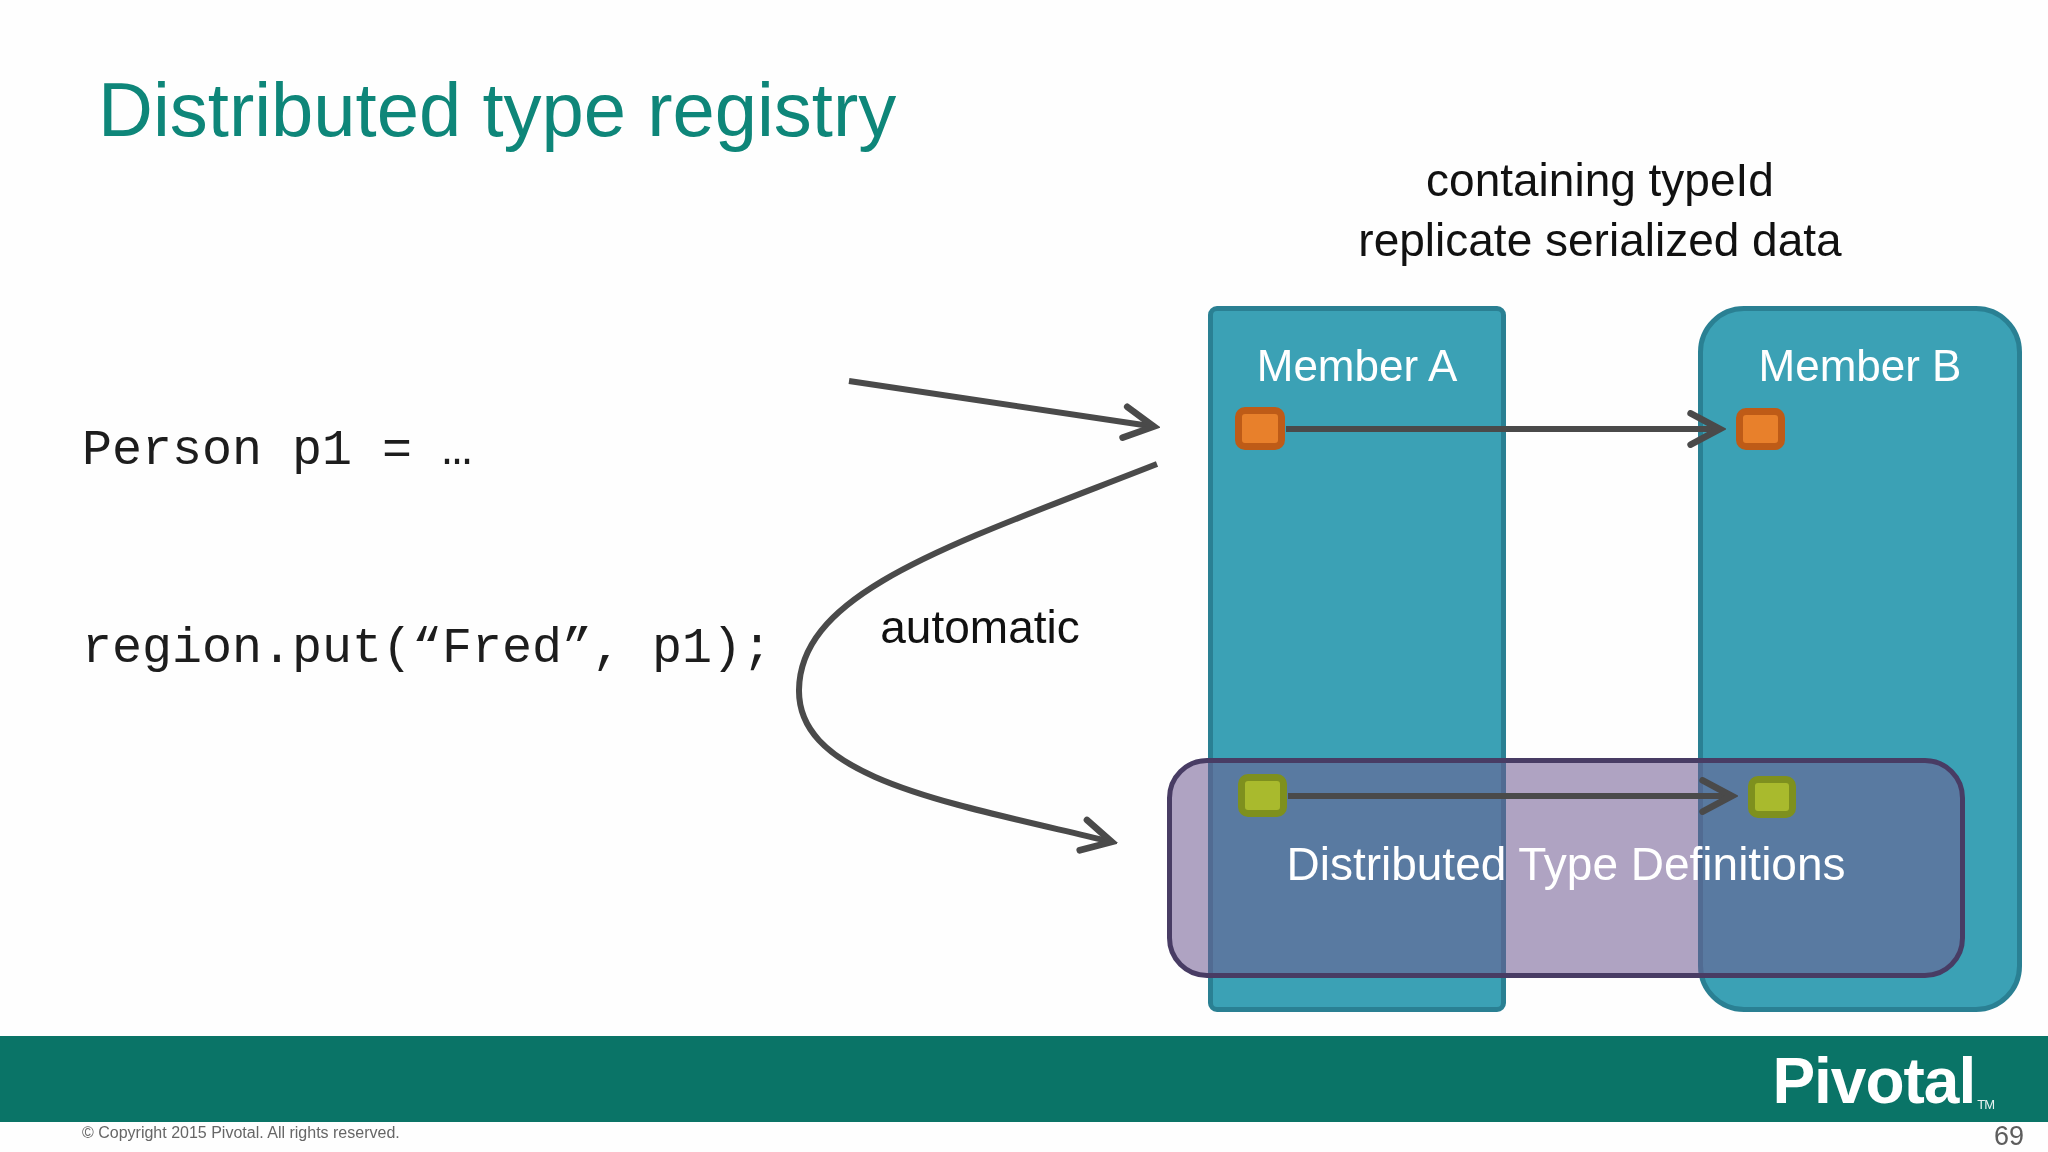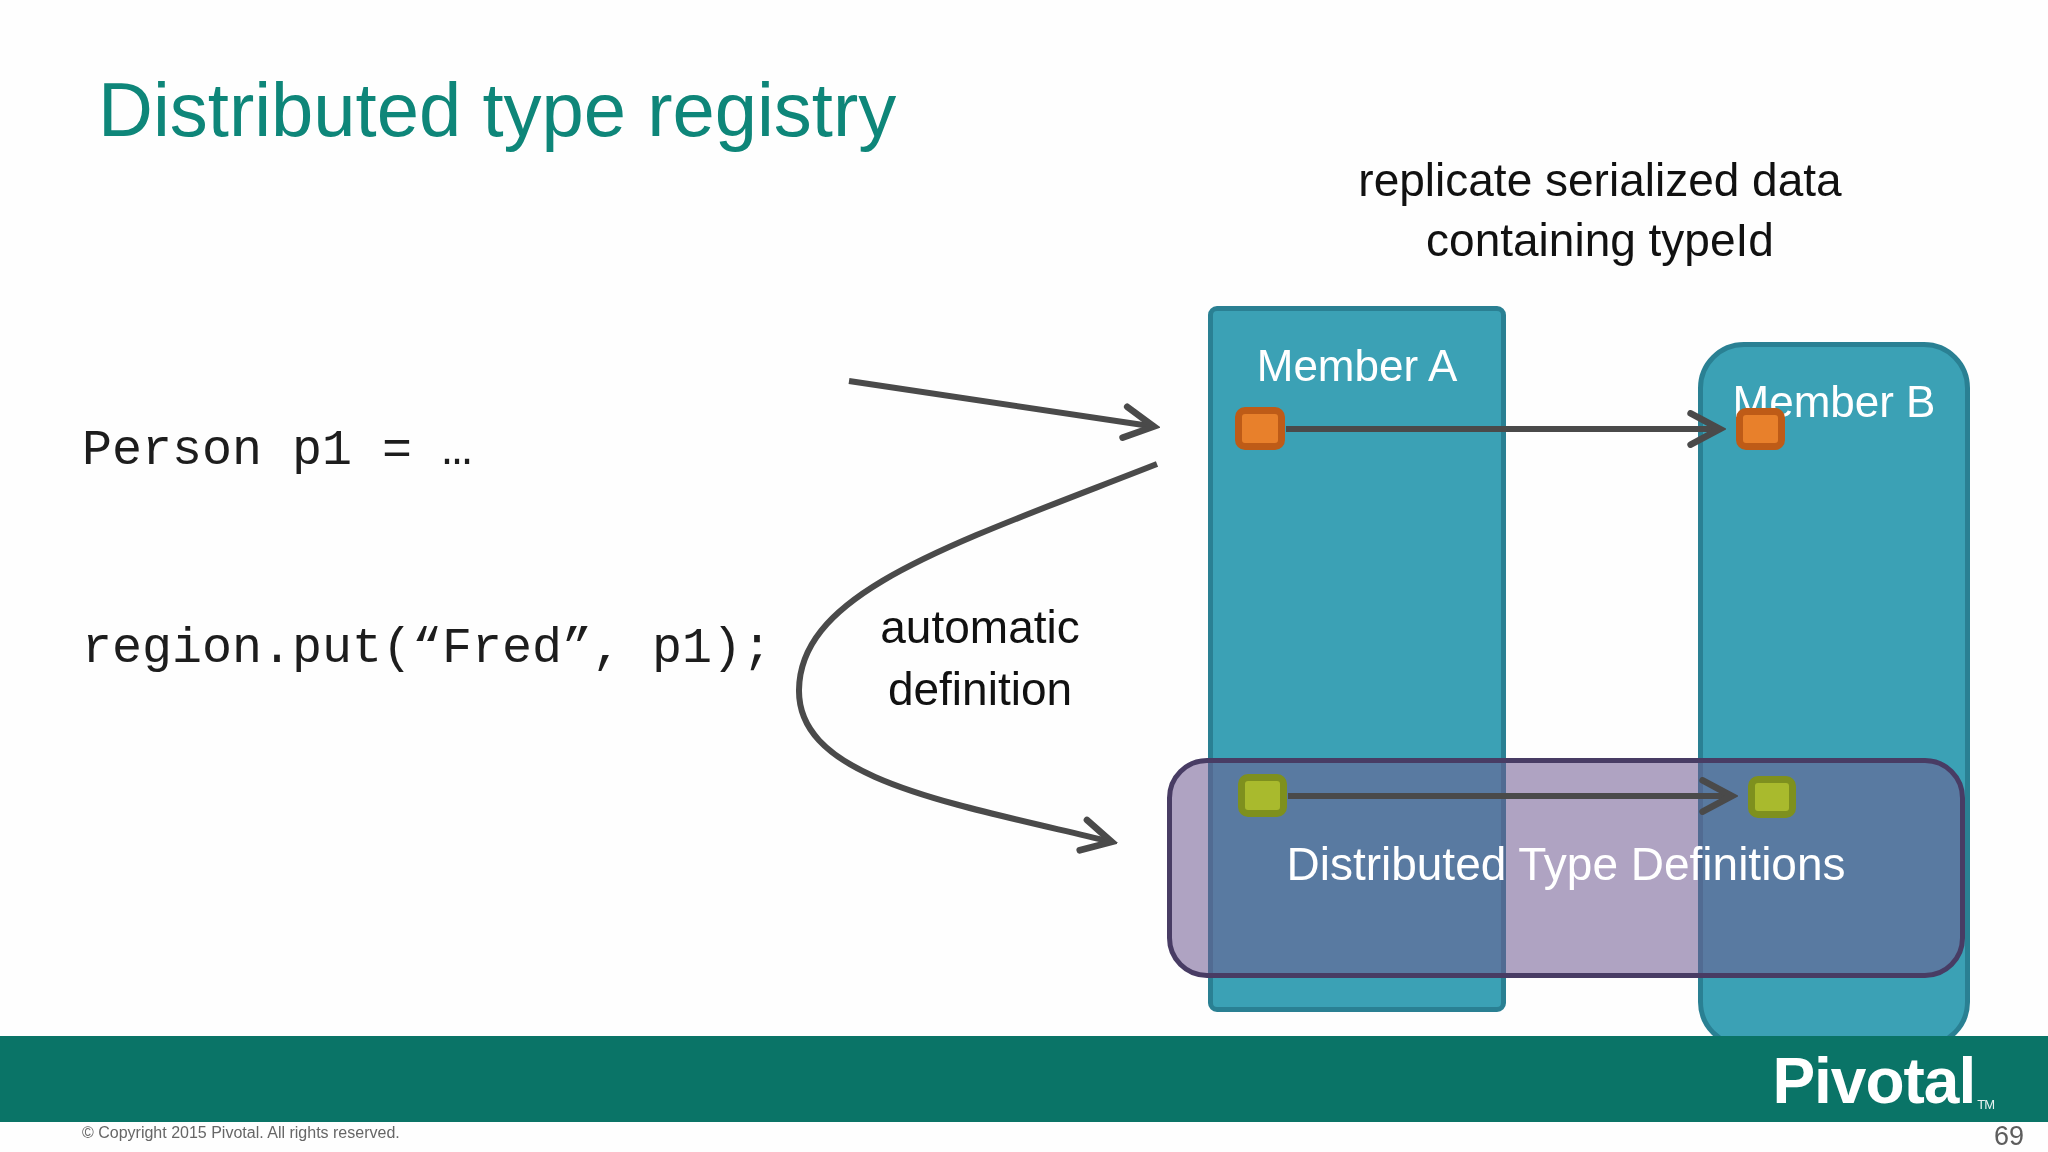--- a/index.html
+++ b/index.html
@@ -18,21 +18,21 @@
   }
   .note { position:absolute; color:#111111; text-align:center; }
   .note-replicate { left:1240px; top:150px; width:720px; font-size:46px; line-height:60px; }
   .note-automatic { left:780px; top:596px; width:400px; font-size:46px; line-height:62px; }
   .member {
     position:absolute; top:306px; height:706px;
     background:#3BA1B5; border:5px solid #2A8093; border-radius:46px;
     box-sizing:border-box;
   }
   .member-a { left:1208px; width:298px;border-radius:9px; }
-  .member-b { left:1698px; width:272px;margin-top:36px; }
+  .member-b { left:1698px; width:324px; }
   .member-label {
     margin-top:30px; text-align:center; color:#ffffff; font-size:44px;
   }
   .band {
     position:absolute; left:1167px; top:758px; width:798px; height:220px;
     background:rgba(112,91,146,0.56); border:5px solid #483C64;
     border-radius:40px; box-sizing:border-box;
   }
   .band-label {
     position:absolute; left:0; top:74px; width:100%; text-align:center;
@@ -70,22 +70,22 @@
 <div class="slide">
 
   <h1 class="title">Distributed type registry</h1>
 
   <div class="code">
     <div>Person p1 = …</div>
     <div>region.put(“Fred”, p1);</div>
   </div>
 
   <div class="note note-replicate">
+    <div>containing typeId</div>
     <div>replicate serialized data</div>
-    <div>containing typeId</div>
   </div>
 
   <div class="member member-a">
     <div class="member-label">Member A</div>
   </div>
 
   <div class="member member-b">
     <div class="member-label">Member B</div>
   </div>
 
@@ -93,21 +93,20 @@
     <div class="band-label">Distributed Type Definitions</div>
   </div>
 
   <div class="sq sq-orange sq-oa"></div>
   <div class="sq sq-orange sq-ob"></div>
   <div class="sq sq-green sq-ga"></div>
   <div class="sq sq-green sq-gb"></div>
 
   <div class="note note-automatic">
     <div>automatic</div>
-    <div>definition</div>
   </div>
 
   <svg class="arrows" viewBox="0 0 2048 1152" xmlns="http://www.w3.org/2000/svg">
     <defs>
       <marker id="ah" viewBox="0 0 10 10" refX="7.5" refY="5" markerWidth="6.5" markerHeight="6.5" orient="auto" markerUnits="strokeWidth">
         <path d="M1,1 L8.5,5 L1,9" fill="none" stroke="#4A4A4A" stroke-width="1.7" stroke-linecap="round"></path>
       </marker>
     </defs>
     <path d="M849,381 L1150,426" fill="none" stroke="#4A4A4A" stroke-width="6" marker-end="url(#ah)"></path>
     <path d="M1157,464 C950,545 800,592 799,690 C798,778 945,802 1108,841" fill="none" stroke="#4A4A4A" stroke-width="6" marker-end="url(#ah)"></path>

